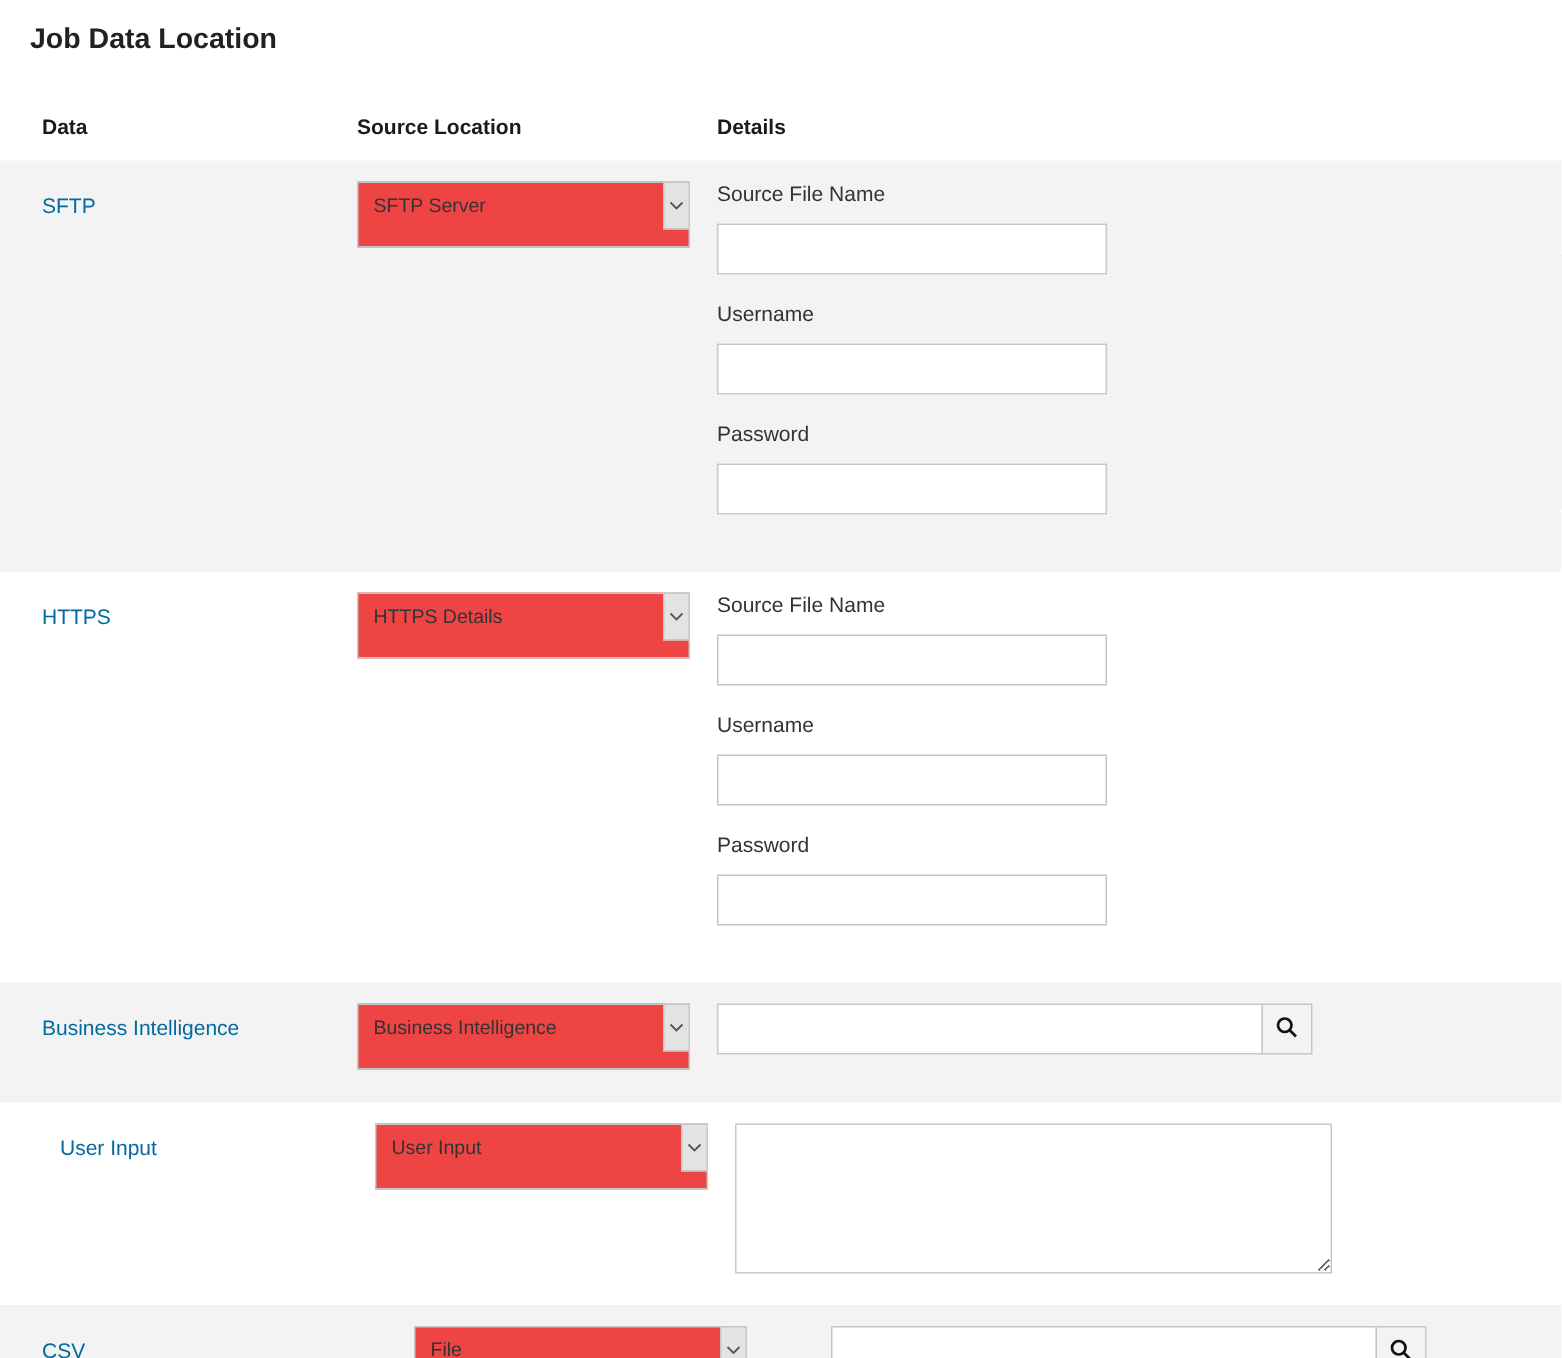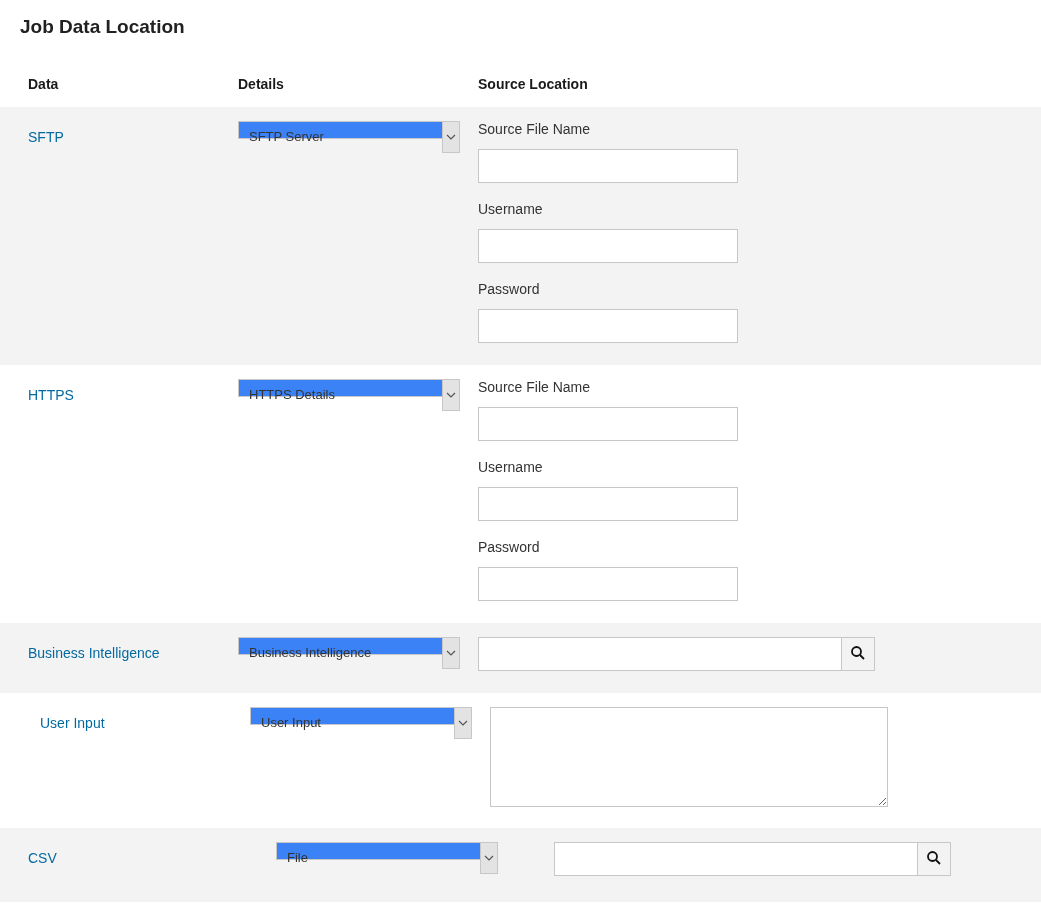--- a/index.html
+++ b/index.html
@@ -47,23 +47,23 @@
       color: #0369a1;
       padding-top: 8px;
     }
     .select-wrap {
       position: relative;
       width: 222px;
       padding-top: 0px;
     }
     .select {
       width: 100%;
-      height: 18px;
-      border: 1px solid #c7c7c7;
-      background: #3b82f6;
+      height: 44px;
+      border: 1px solid #c7c7c7;
+      background: #ef4444;
       font-size: 13px;
       color: #333;
       padding: 0 32px 0 10px;
       appearance: none;
       -webkit-appearance: none;
       -moz-appearance: none;
       line-height: 30px;
     }
     .select-arrow {
       position: absolute;
@@ -78,21 +78,21 @@
       justify-content: center;
       pointer-events: none;
     }
     .details-cell {
       padding-right: 160px;
     }
     .field-group {
       margin-bottom: 18px;
     }
     .field-group:last-child {
-      margin-bottom: 0;
+      margin-bottom: 16px;
     }
     .field-label {
       display: block;
       font-size: 14px;
       color: #333;
       margin-bottom: 12px;
     }
     .text-input {
       width: 260px;
       height: 34px;
@@ -146,22 +146,22 @@
   </style>
 </head>
 <body>
 
 <h1 class="page-title">Job Data Location</h1>
 
 <div class="table">
 
   <div class="header-row">
     <div class="header-cell">Data</div>
+    <div class="header-cell">Source Location</div>
     <div class="header-cell">Details</div>
-    <div class="header-cell">Source Location</div>
   </div>
 
   <div class="body-row alt">
     <div class="name-cell">SFTP</div>
     <div>
       <div class="select-wrap">
         <div class="select">SFTP Server</div>
         <span class="select-arrow">
           <svg width="10" height="6" viewBox="0 0 10 6">
               <path d="M1 1 L5 5 L9 1" fill="none" stroke="#555" stroke-width="1.2"></path>

